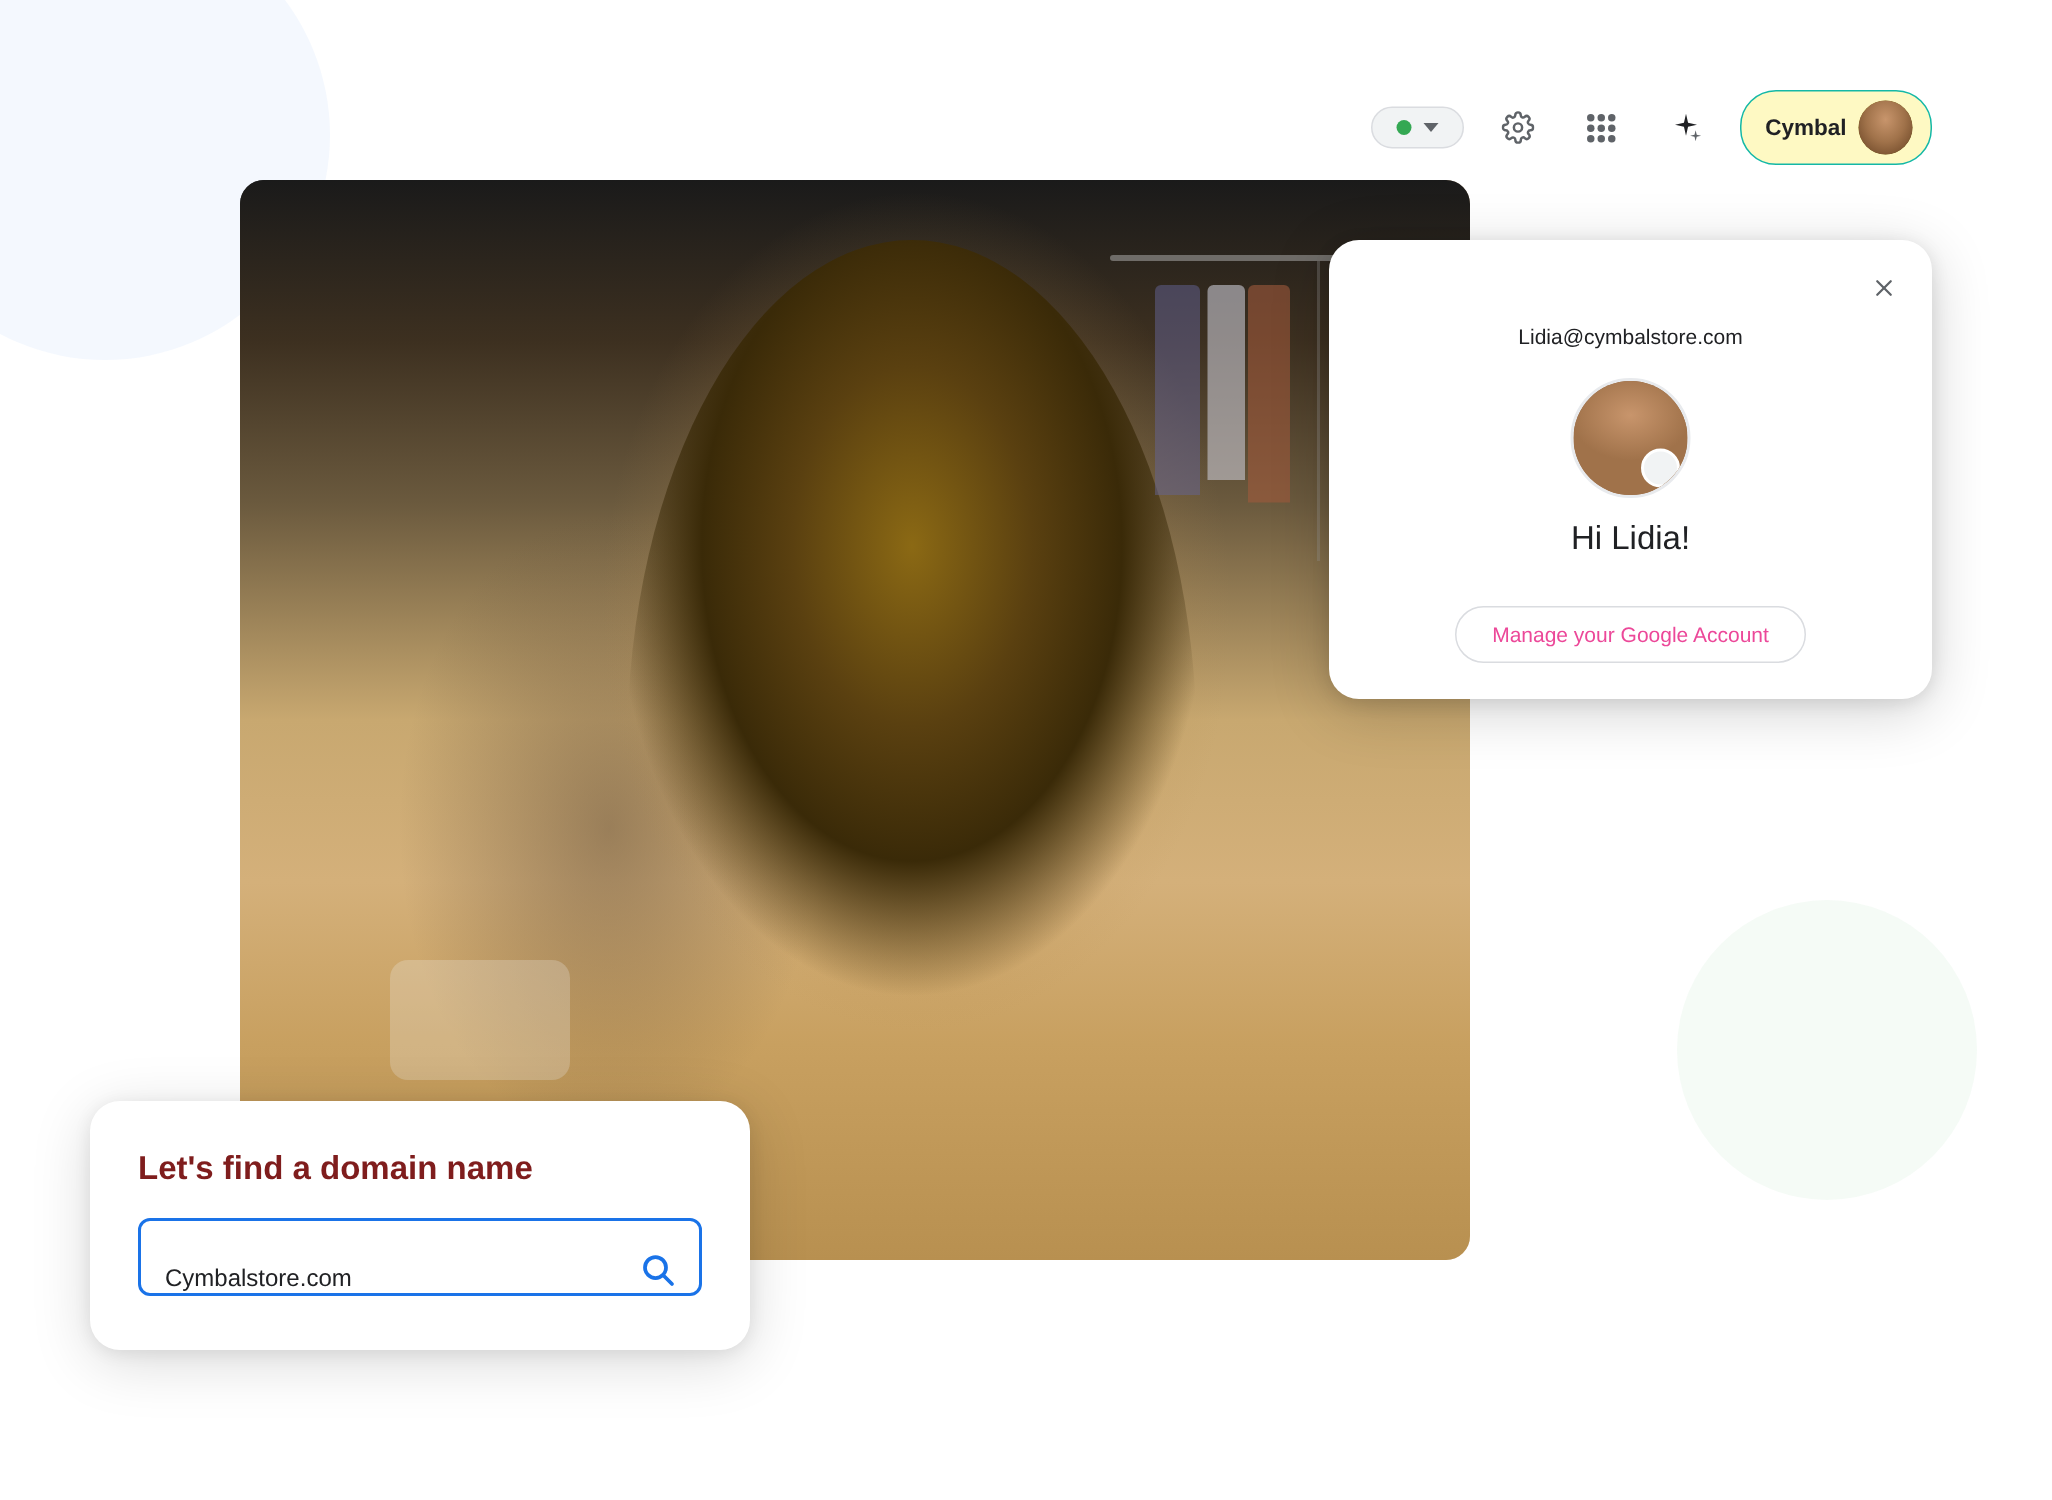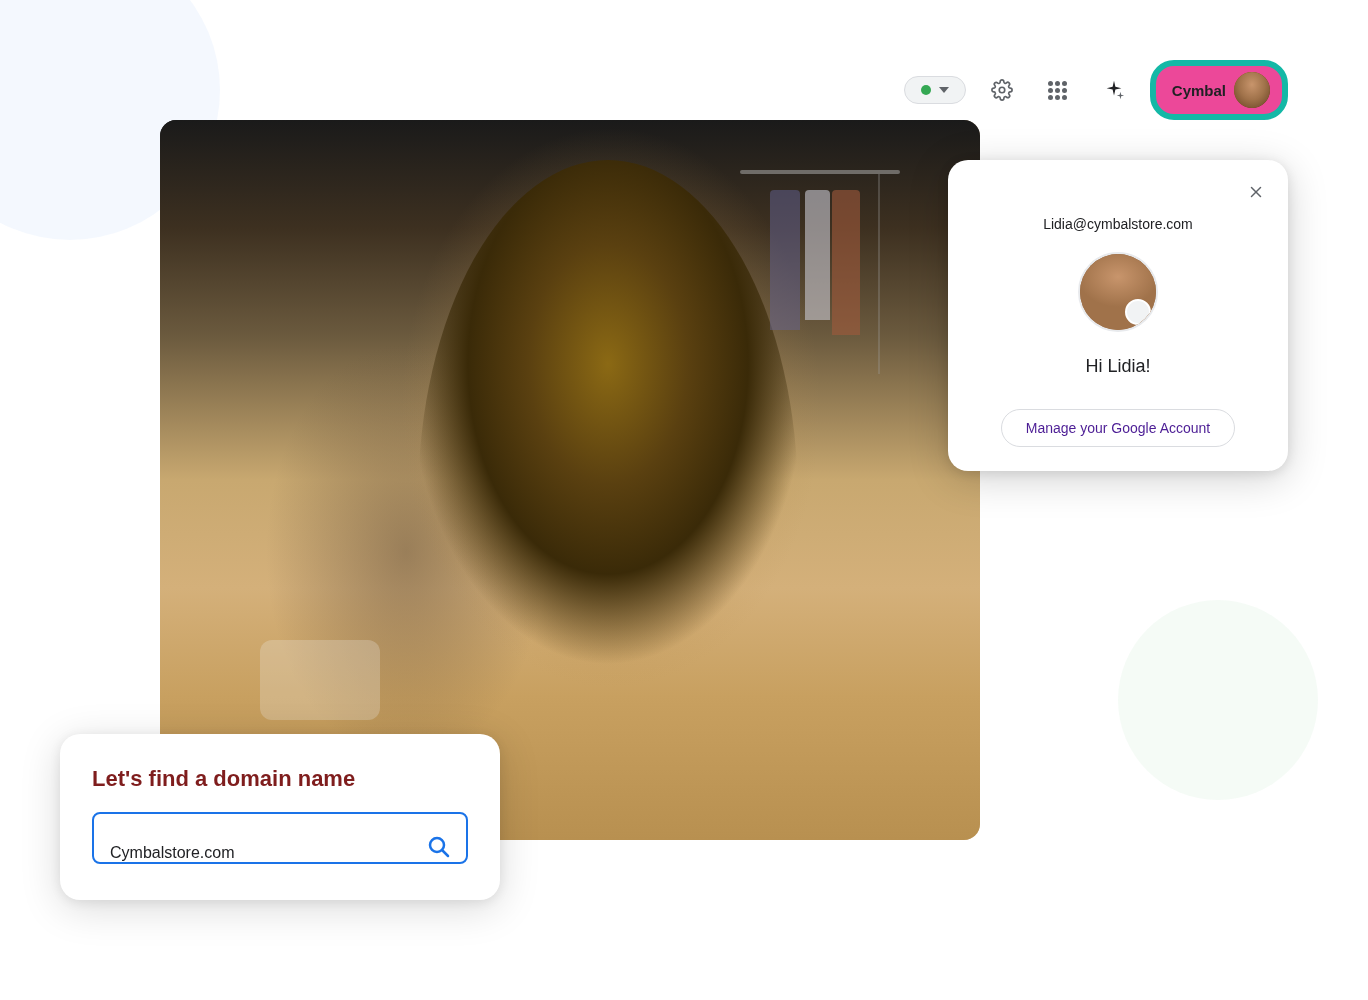--- a/index.html
+++ b/index.html
@@ -124,22 +124,22 @@
       height: 5px;
       border-radius: 50%;
       background: #5f6368;
     }
 
     
     .account-btn {
       display: flex;
       align-items: center;
       gap: 8px;
-      background: #ec4899;
-      border: 6px solid #14b8a6;
+      background: #fef9c3;
+      border: 1px solid #14b8a6;
       border-radius: 24px;
       padding: 6px 12px 6px 16px;
       cursor: pointer;
     }
 
     .account-label {
       font-size: 15px;
       font-weight: 600;
       color: #202124;
     }
@@ -160,21 +160,21 @@
       height: 100%;
       background: radial-gradient(ellipse 60% 70% at 50% 35%, #c8956c 0%, #a0724a 60%, #7a5230 100%);
       border-radius: 50%;
     }
 
     
     .account-popup {
       position: absolute;
       top: 160px;
       right: 80px;
-      width: 340px;
+      width: 402px;
       background: #ffffff;
       border-radius: 20px;
       box-shadow: 0 8px 40px rgba(0,0,0,0.18), 0 2px 12px rgba(0,0,0,0.1);
       padding: 0 0 24px 0;
       z-index: 20;
     }
 
     .popup-header {
       display: flex;
       justify-content: flex-end;
@@ -234,38 +234,38 @@
 
     .avatar-inner {
       width: 100%;
       height: 100%;
       background: 
         radial-gradient(ellipse 40px 30px at 50% 30%, #c8956c 0%, #a0724a 100%),
         radial-gradient(ellipse 60px 80px at 50% 70%, #a0724a 0%, #7a5230 100%);
     }
 
     .popup-greeting {
-      font-size: 18px;
+      font-size: 22px;
       font-weight: 500;
       color: #202124;
-      margin-top: 24px;
+      margin-top: 14px;
       margin-bottom: 20px;
       text-align: right;
     }
 
     .manage-account-btn {
       display: block;
       margin: 0 auto;
       background: transparent;
       border: 1.5px solid #dadce0;
       border-radius: 24px;
       padding: 10px 24px;
       font-size: 14px;
       font-weight: 500;
-      color: #4c1d95;
+      color: #ec4899;
       cursor: pointer;
       text-decoration: none;
     }
 
     
     .domain-card {
       position: absolute;
       bottom: 100px;
       left: 60px;
       width: 440px;

